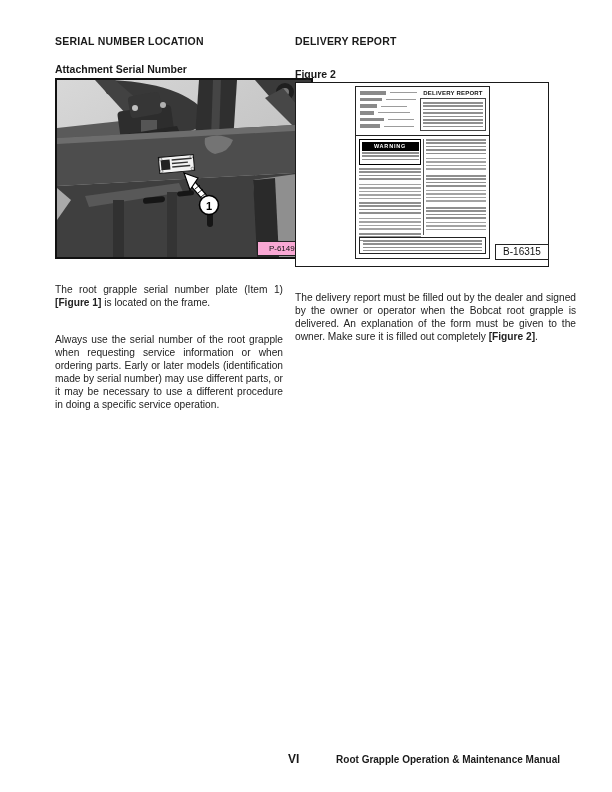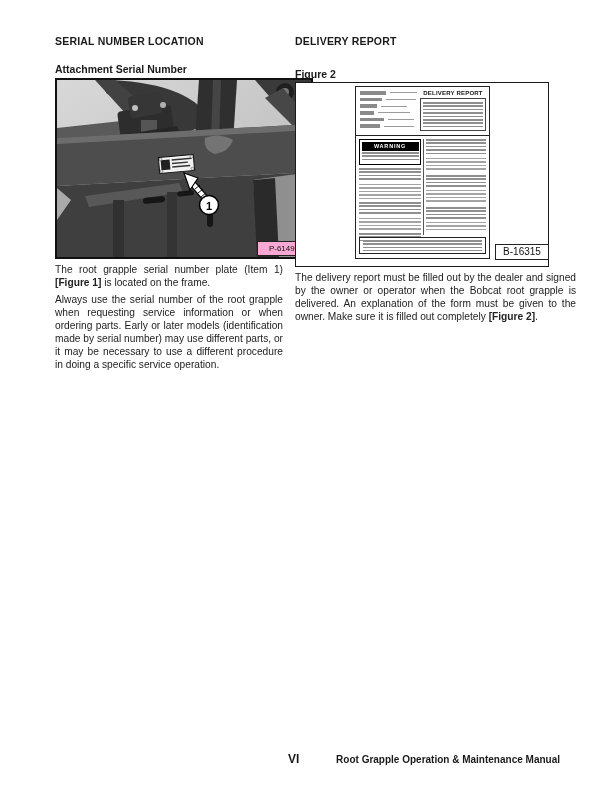--- a/index.html
+++ b/index.html
@@ -14,21 +14,21 @@
   .col { position:absolute; top:30px; }
   .col-left  { left:24px;  width:259px;padding-left:31px; }
   .col-right { left:295px; width:281px; }
 
   .h1 { font-size:10.5px; font-weight:bold; line-height:12px; letter-spacing:.2px; margin-top:5px; }
   .h2 { font-size:10.5px; font-weight:bold; line-height:12px; margin-top:16px; }
   .fig-label { font-size:10.5px; font-weight:bold; line-height:12px; margin-top:21px; }
 
   p.body-text {
     font-size:10.2px; line-height:13px; text-align:justify;
-    margin-top:4px; color:#222;
+    margin-top:24px; color:#222;
   }
   p.body-text .b { font-weight:bold; }
   .first-para { margin-top:15px; }
 
   
   .photo-frame {
     margin-top:3px; width:258px; height:181px;
     border:2px solid #111; position:relative; background:#c4c4c4;
   }
   .photo-frame svg { display:block; width:254px; height:177px; }

